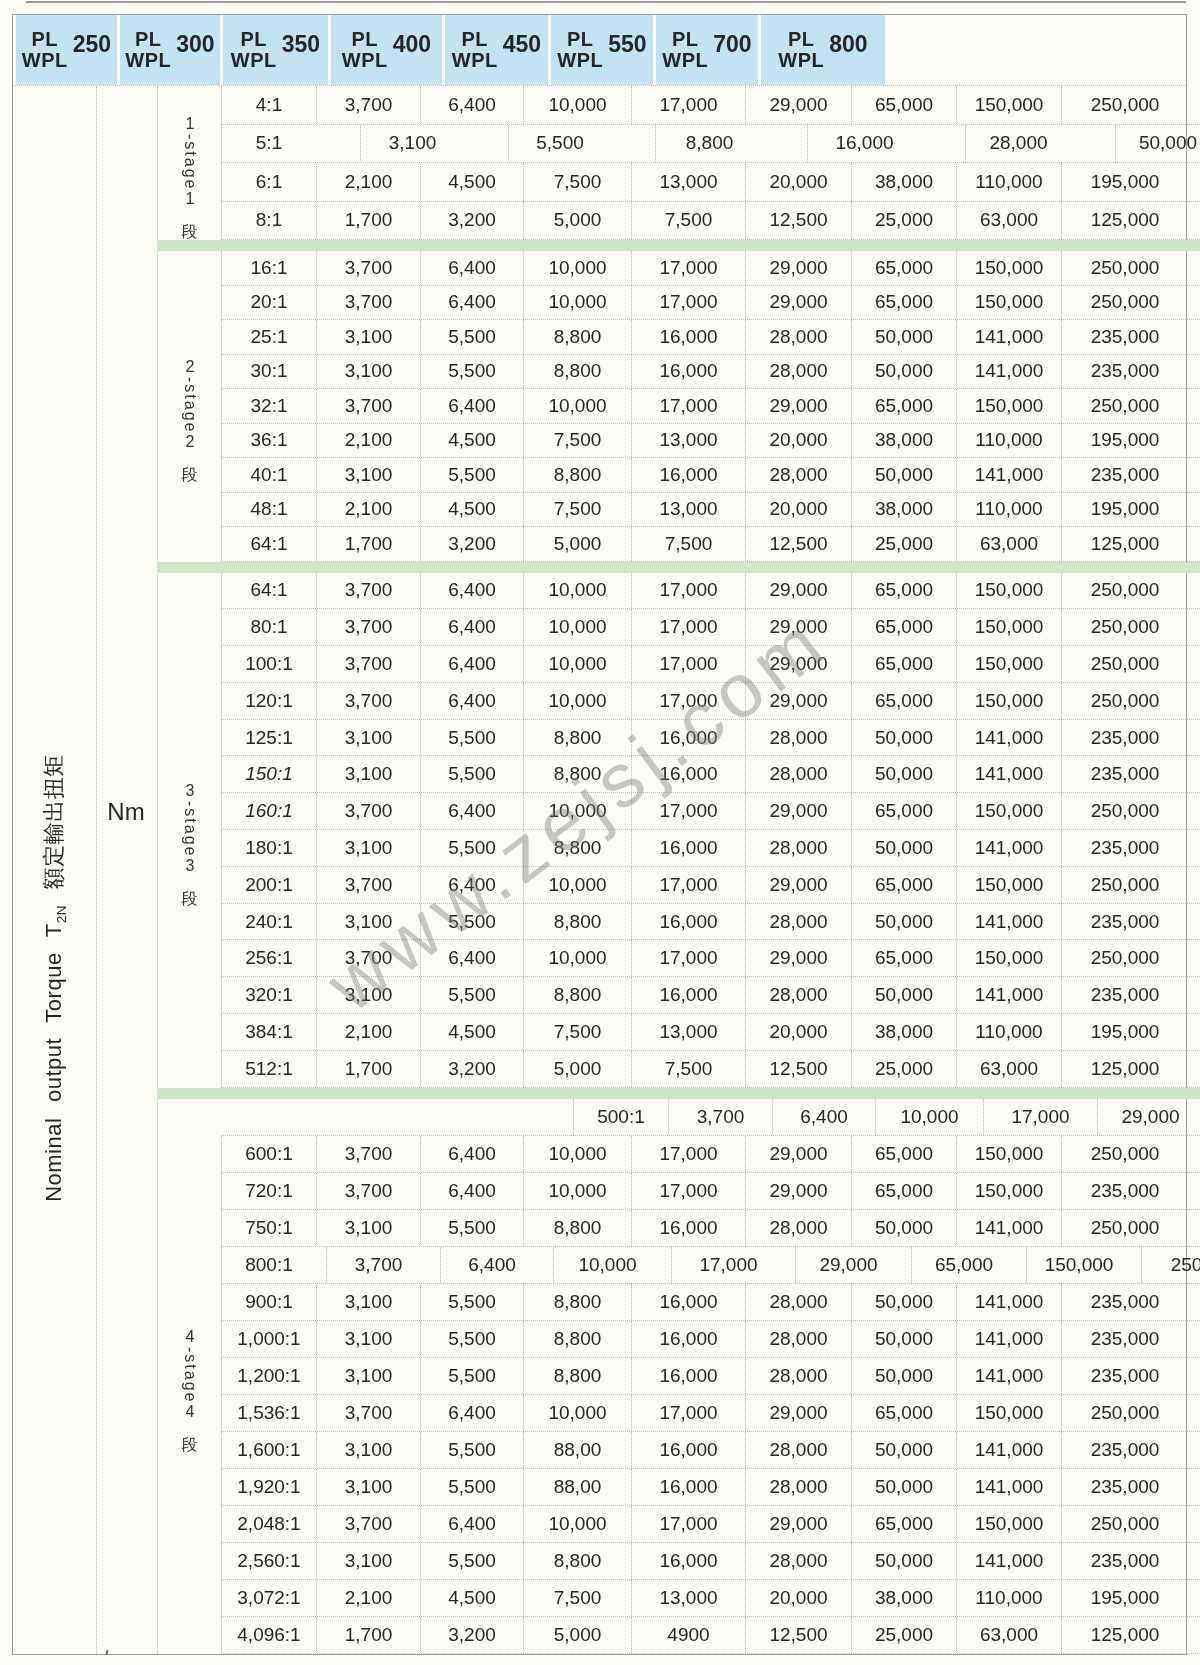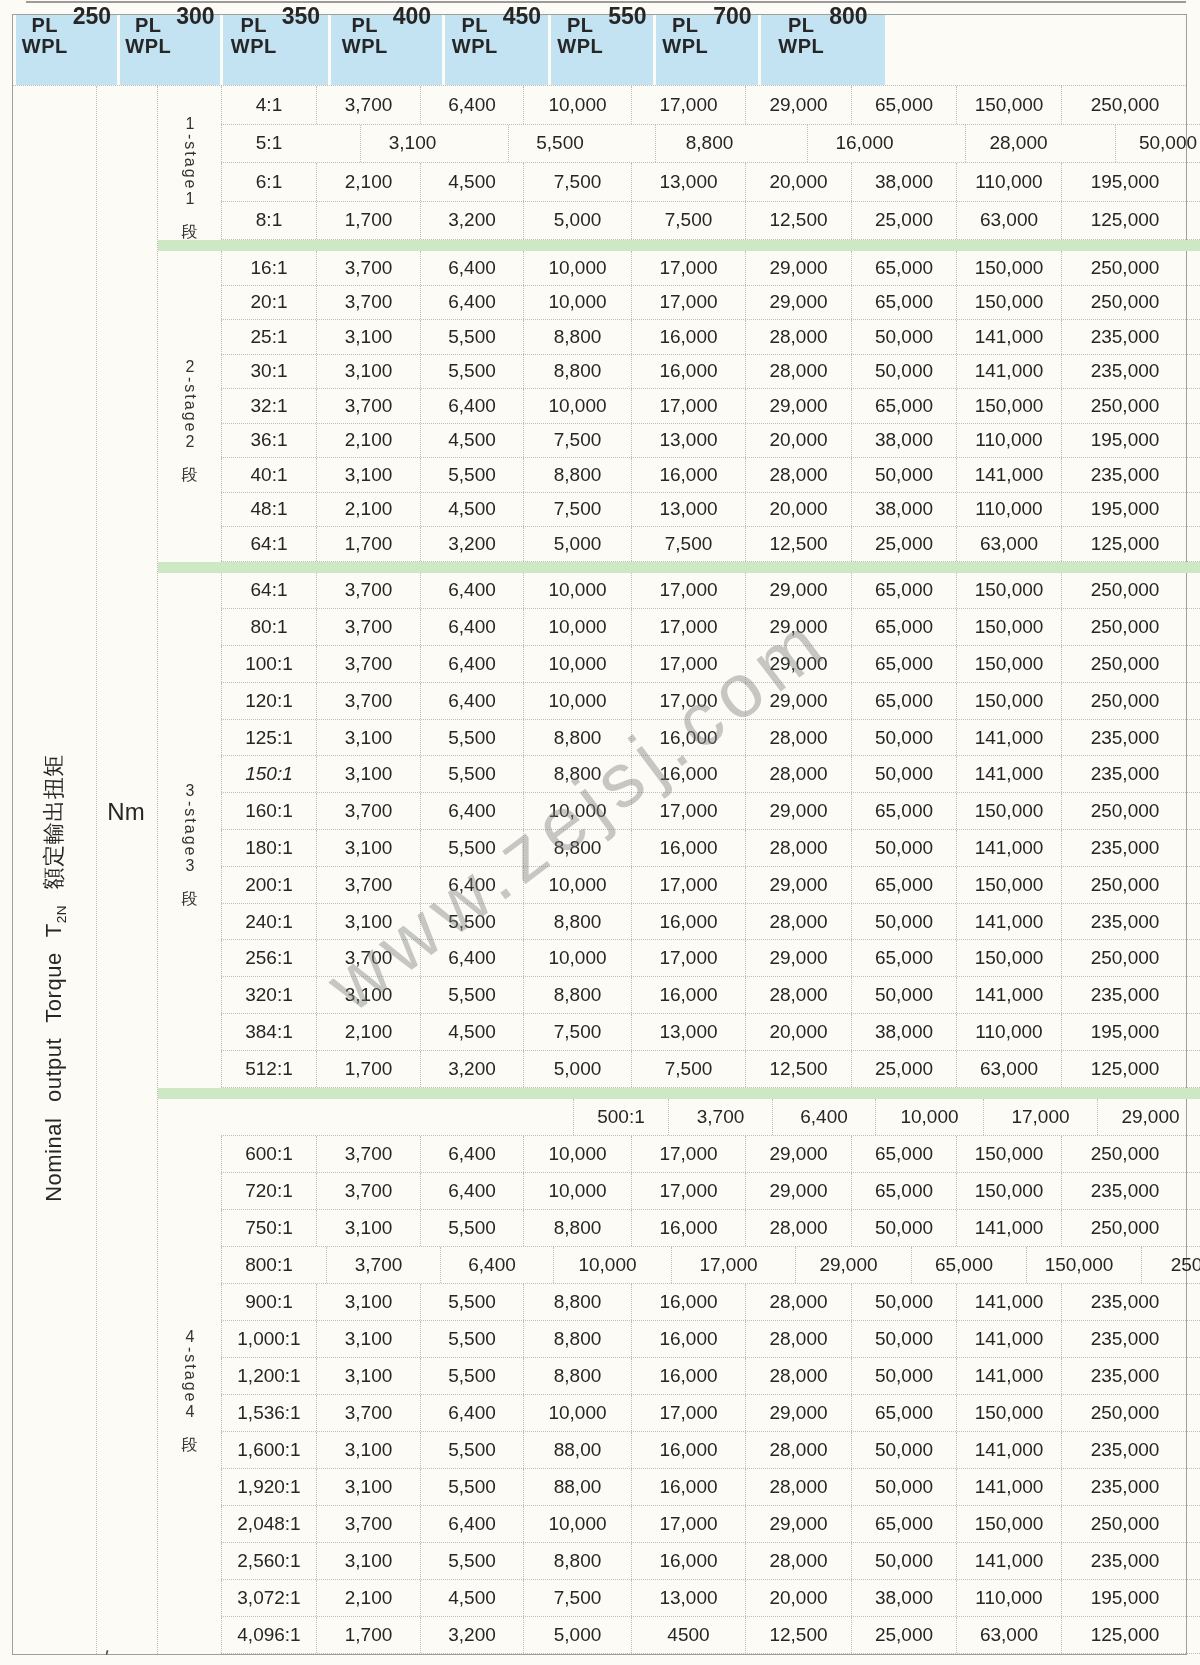--- a/index.html
+++ b/index.html
@@ -18,21 +18,21 @@
 
   #table{position:absolute;left:12px;top:14px;width:1175px;border:1px solid var(--frame);background:var(--page-bg);box-sizing:border-box;}
 
   
   .thead{display:flex;height:70px;background:var(--page-bg);}
   .corner{position:relative;flex:0 0 301px;background:var(--blue);overflow:hidden;}
   .corner svg{position:absolute;left:0;top:0;width:100%;height:100%;}
   .corner .type-stage{position:absolute;left:102px;top:7px;font-size:21px;font-weight:700;}
   .corner .model-stage{position:absolute;right:7px;top:31px;font-size:20px;font-weight:700;}
   .corner .data-label{position:absolute;left:24px;bottom:4px;font-size:20px;font-weight:700;}
-  .hcell{flex:0 0 auto;box-sizing:border-box;background:var(--blue);display:flex;justify-content:center;border-left:3px solid var(--page-bg);}
+  .hcell{flex:0 0 auto;box-sizing:border-box;background:var(--blue);display:flex;align-items:center;justify-content:center;border-left:3px solid var(--page-bg);}
   .plwpl{display:flex;flex-direction:column;align-items:center;line-height:1.03;font-weight:700;font-size:20px;letter-spacing:.5px;}
   .hsize{font-size:23px;font-weight:700;margin:-12px 0 0 5px;}
 
   
   .tbody{display:flex;border-top:1px dotted var(--dot);}
   .col-torque{flex:0 0 83px;border-right:1px dotted var(--dot);}
   .col-unit{flex:0 0 60px;border-right:1px dotted var(--dot);}
   .main{flex:1;}
   .band{height:11px;background:var(--green);}
   .block{display:flex;}
@@ -347,21 +347,21 @@
                 <div class="cell" style="width: 104px;">3,100</div>
                 <div class="cell" style="width: 103px;">5,500</div>
                 <div class="cell" style="width: 108px;">8,800</div>
                 <div class="cell" style="width: 114px;">16,000</div>
                 <div class="cell" style="width: 106px;">28,000</div>
                 <div class="cell" style="width: 105px;">50,000</div>
                 <div class="cell" style="width: 105px;">141,000</div>
                 <div class="cell" style="width: 127px;">235,000</div>
               </div>
               <div class="row" style="height: 36.8px;">
-                <div class="cell" style="width: 95px;">160:1</div>
+                <div class="cell" style="width: 95px; font-style: italic;">160:1</div>
                 <div class="cell" style="width: 104px;">3,700</div>
                 <div class="cell" style="width: 103px;">6,400</div>
                 <div class="cell" style="width: 108px;">10,000</div>
                 <div class="cell" style="width: 114px;">17,000</div>
                 <div class="cell" style="width: 106px;">29,000</div>
                 <div class="cell" style="width: 105px;">65,000</div>
                 <div class="cell" style="width: 105px;">150,000</div>
                 <div class="cell" style="width: 127px;">250,000</div>
               </div>
               <div class="row" style="height: 36.8px;">
@@ -601,21 +601,21 @@
                 <div class="cell" style="width: 106px;">20,000</div>
                 <div class="cell" style="width: 105px;">38,000</div>
                 <div class="cell" style="width: 105px;">110,000</div>
                 <div class="cell" style="width: 127px;">195,000</div>
               </div>
               <div class="row" style="height: 37px;">
                 <div class="cell" style="width: 95px;">4,096:1</div>
                 <div class="cell" style="width: 104px;">1,700</div>
                 <div class="cell" style="width: 103px;">3,200</div>
                 <div class="cell" style="width: 108px;">5,000</div>
-                <div class="cell" style="width: 114px;">4500</div>
+                <div class="cell" style="width: 114px;">4900</div>
                 <div class="cell" style="width: 106px;">12,500</div>
                 <div class="cell" style="width: 105px;">25,000</div>
                 <div class="cell" style="width: 105px;">63,000</div>
                 <div class="cell" style="width: 127px;">125,000</div>
               </div>
             </div>
           </div>
         </div>
     </div>
   </div>

